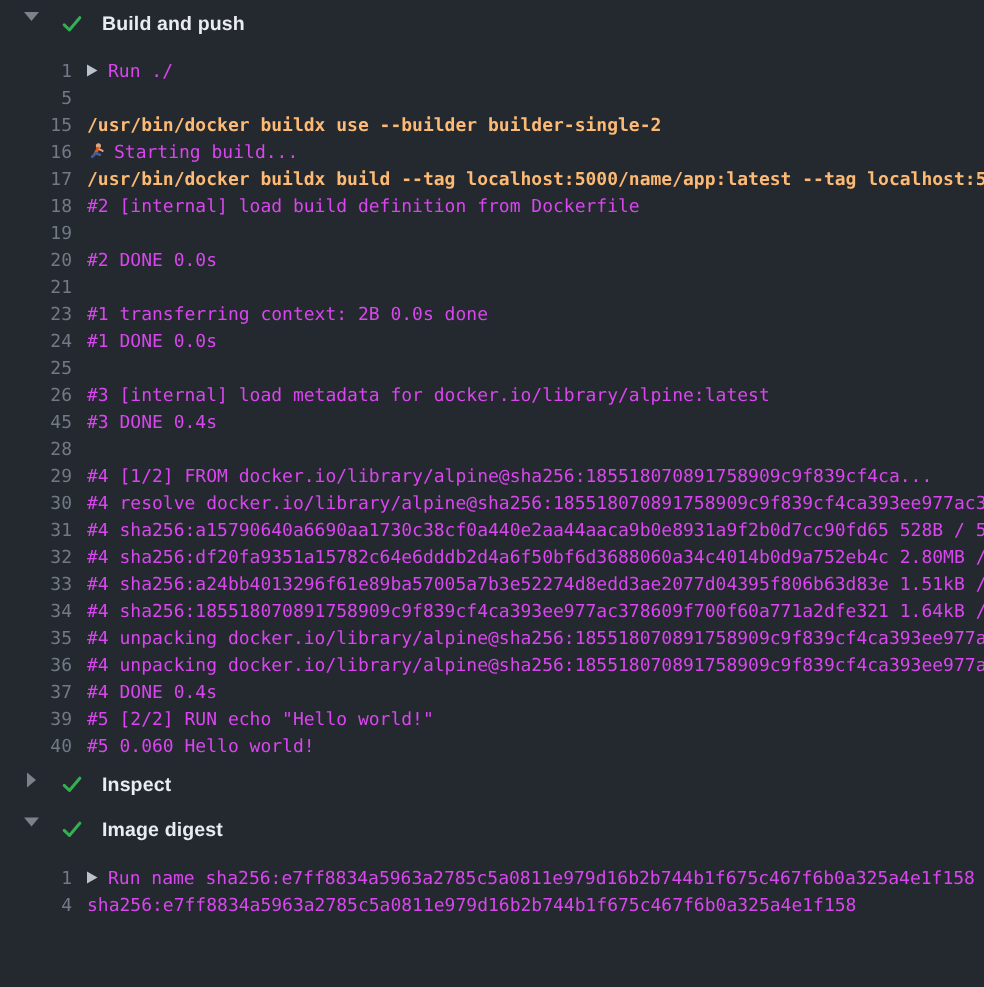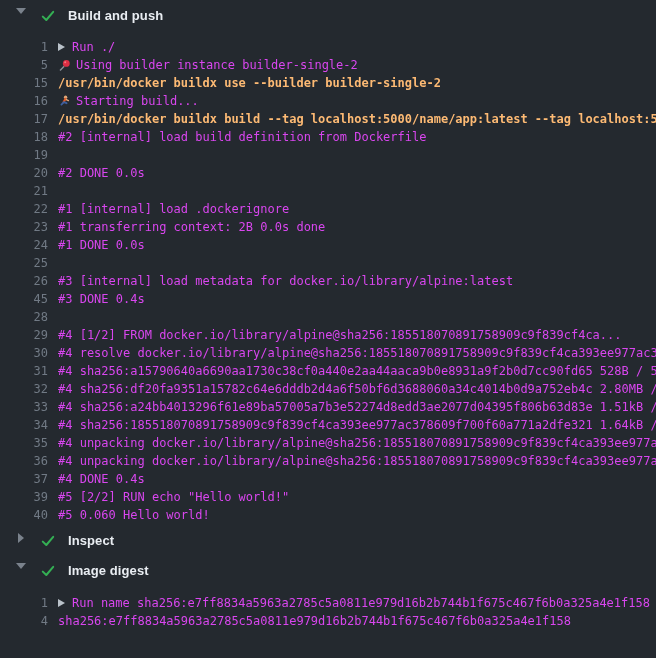--- a/index.html
+++ b/index.html
@@ -86,25 +86,20 @@
       <span class="sec-title">Build and push</span>
     </header>
     <div class="lines">
   <div class="row">
     <span class="ln">1</span>
     <span class="content"><span class="grp-arrow"></span><span>Run ./</span></span>
   </div>
 
   <div class="row">
     <span class="ln">5</span>
-    <span class="content"><svg class="emoji" viewBox="0 0 13 13">
-              <line x1="2" y1="11.5" x2="6.2" y2="7.3" stroke="#8a9199" stroke-width="1.4"></line>
-              <circle cx="8.3" cy="4.4" r="3.4" fill="#dd2e44"></circle>
-              <circle cx="7.2" cy="3.3" r="1" fill="#f4797e"></circle>
-            </svg><span>Using builder instance builder-single-2</span></span>
   </div>
 
   <div class="row">
     <span class="ln">15</span>
     <span class="content command"><span>/usr/bin/docker buildx use --builder builder-single-2</span></span>
   </div>
 
   <div class="row">
     <span class="ln">16</span>
     <span class="content"><svg class="emoji" viewBox="0 0 13 13">
@@ -132,24 +127,20 @@
   <div class="row">
     <span class="ln">20</span>
     <span class="content"><span>#2 DONE 0.0s</span></span>
   </div>
 
   <div class="row">
     <span class="ln">21</span>
     <span class="content"><span></span></span>
   </div>
 
-  <div class="row">
-    <span class="ln">22</span>
-    <span class="content"><span>#1 [internal] load .dockerignore</span></span>
-  </div>
 
   <div class="row">
     <span class="ln">23</span>
     <span class="content"><span>#1 transferring context: 2B 0.0s done</span></span>
   </div>
 
   <div class="row">
     <span class="ln">24</span>
     <span class="content"><span>#1 DONE 0.0s</span></span>
   </div>

